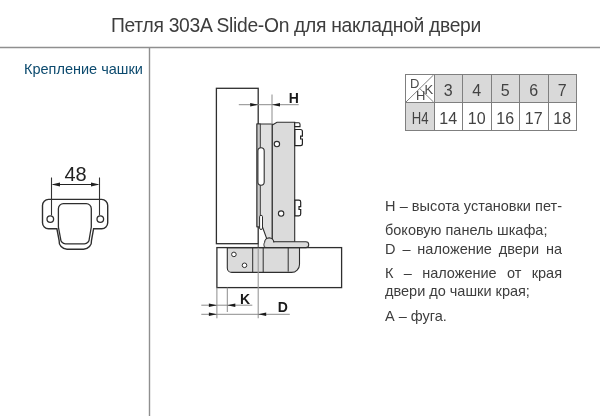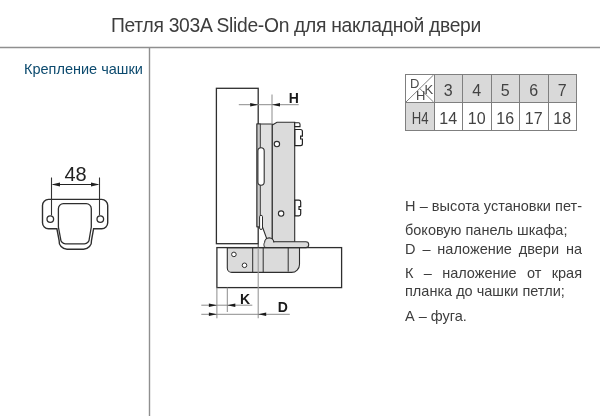--- a/index.html
+++ b/index.html
@@ -6,21 +6,21 @@
   body{width:600px;height:416px;background:#fff;font-family:"Liberation Sans",sans-serif;position:relative;overflow:hidden;}
   .title{position:absolute;left:-4px;top:15px;width:600px;text-align:center;font-size:19.3px;letter-spacing:-0.3px;color:#3d3d3d;}
   .lbl{position:absolute;left:24px;top:61px;font-size:14.5px;color:#0c4a6e;}
   svg.draw{position:absolute;left:0;top:0;}
   table.t{position:absolute;left:405px;top:74px;border-collapse:collapse;table-layout:fixed;}
   table.t td{border:1px solid #7f7f7f;width:27.5px;height:27px;text-align:center;vertical-align:middle;font-size:16px;color:#424242;padding:0;}
   table.t td b{display:inline-block;font-weight:normal;position:relative;top:2px;}
   table.t td b.n{transform:scaleX(0.82);transform-origin:center;}
   table.t td.h{background:#d9d9d9;}
   td.corner{position:relative;background:#fff;}
-  .legend{position:absolute;left:405px;top:197px;width:177px;font-size:14.5px;color:#3d3d3d;}
+  .legend{position:absolute;left:385px;top:197px;width:177px;font-size:14.5px;color:#3d3d3d;}
   .legend .ln{height:18.1px;line-height:18.1px;white-space:nowrap;}
   .legend .j{text-align:justify;text-align-last:justify;white-space:normal;overflow:hidden;}
   .legend .gap{height:6.4px;}
 </style>
 </head>
 <body>
 <div class="title">Петля 303A Slide-On для накладной двери</div>
 <div class="lbl">Крепление чашки</div>
 
 <svg class="draw" width="600" height="416" viewBox="0 0 600 416">
@@ -128,16 +128,16 @@
 </tbody>
   </table>
 
 <div class="legend">
   <div class="ln j">Н – высота установки пет-</div>
   <div class="gap"></div>
   <div class="ln">боковую панель шкафа;</div>
   <div class="ln j">D – наложение двери на</div>
   <div class="gap"></div>
   <div class="ln j">К – наложение от края</div>
-  <div class="ln">планка до чашки петли;</div>
+  <div class="ln">двери до чашки края;</div>
   <div class="gap"></div>
   <div class="ln">А – фуга.</div>
 </div>
 
 </body></html>

